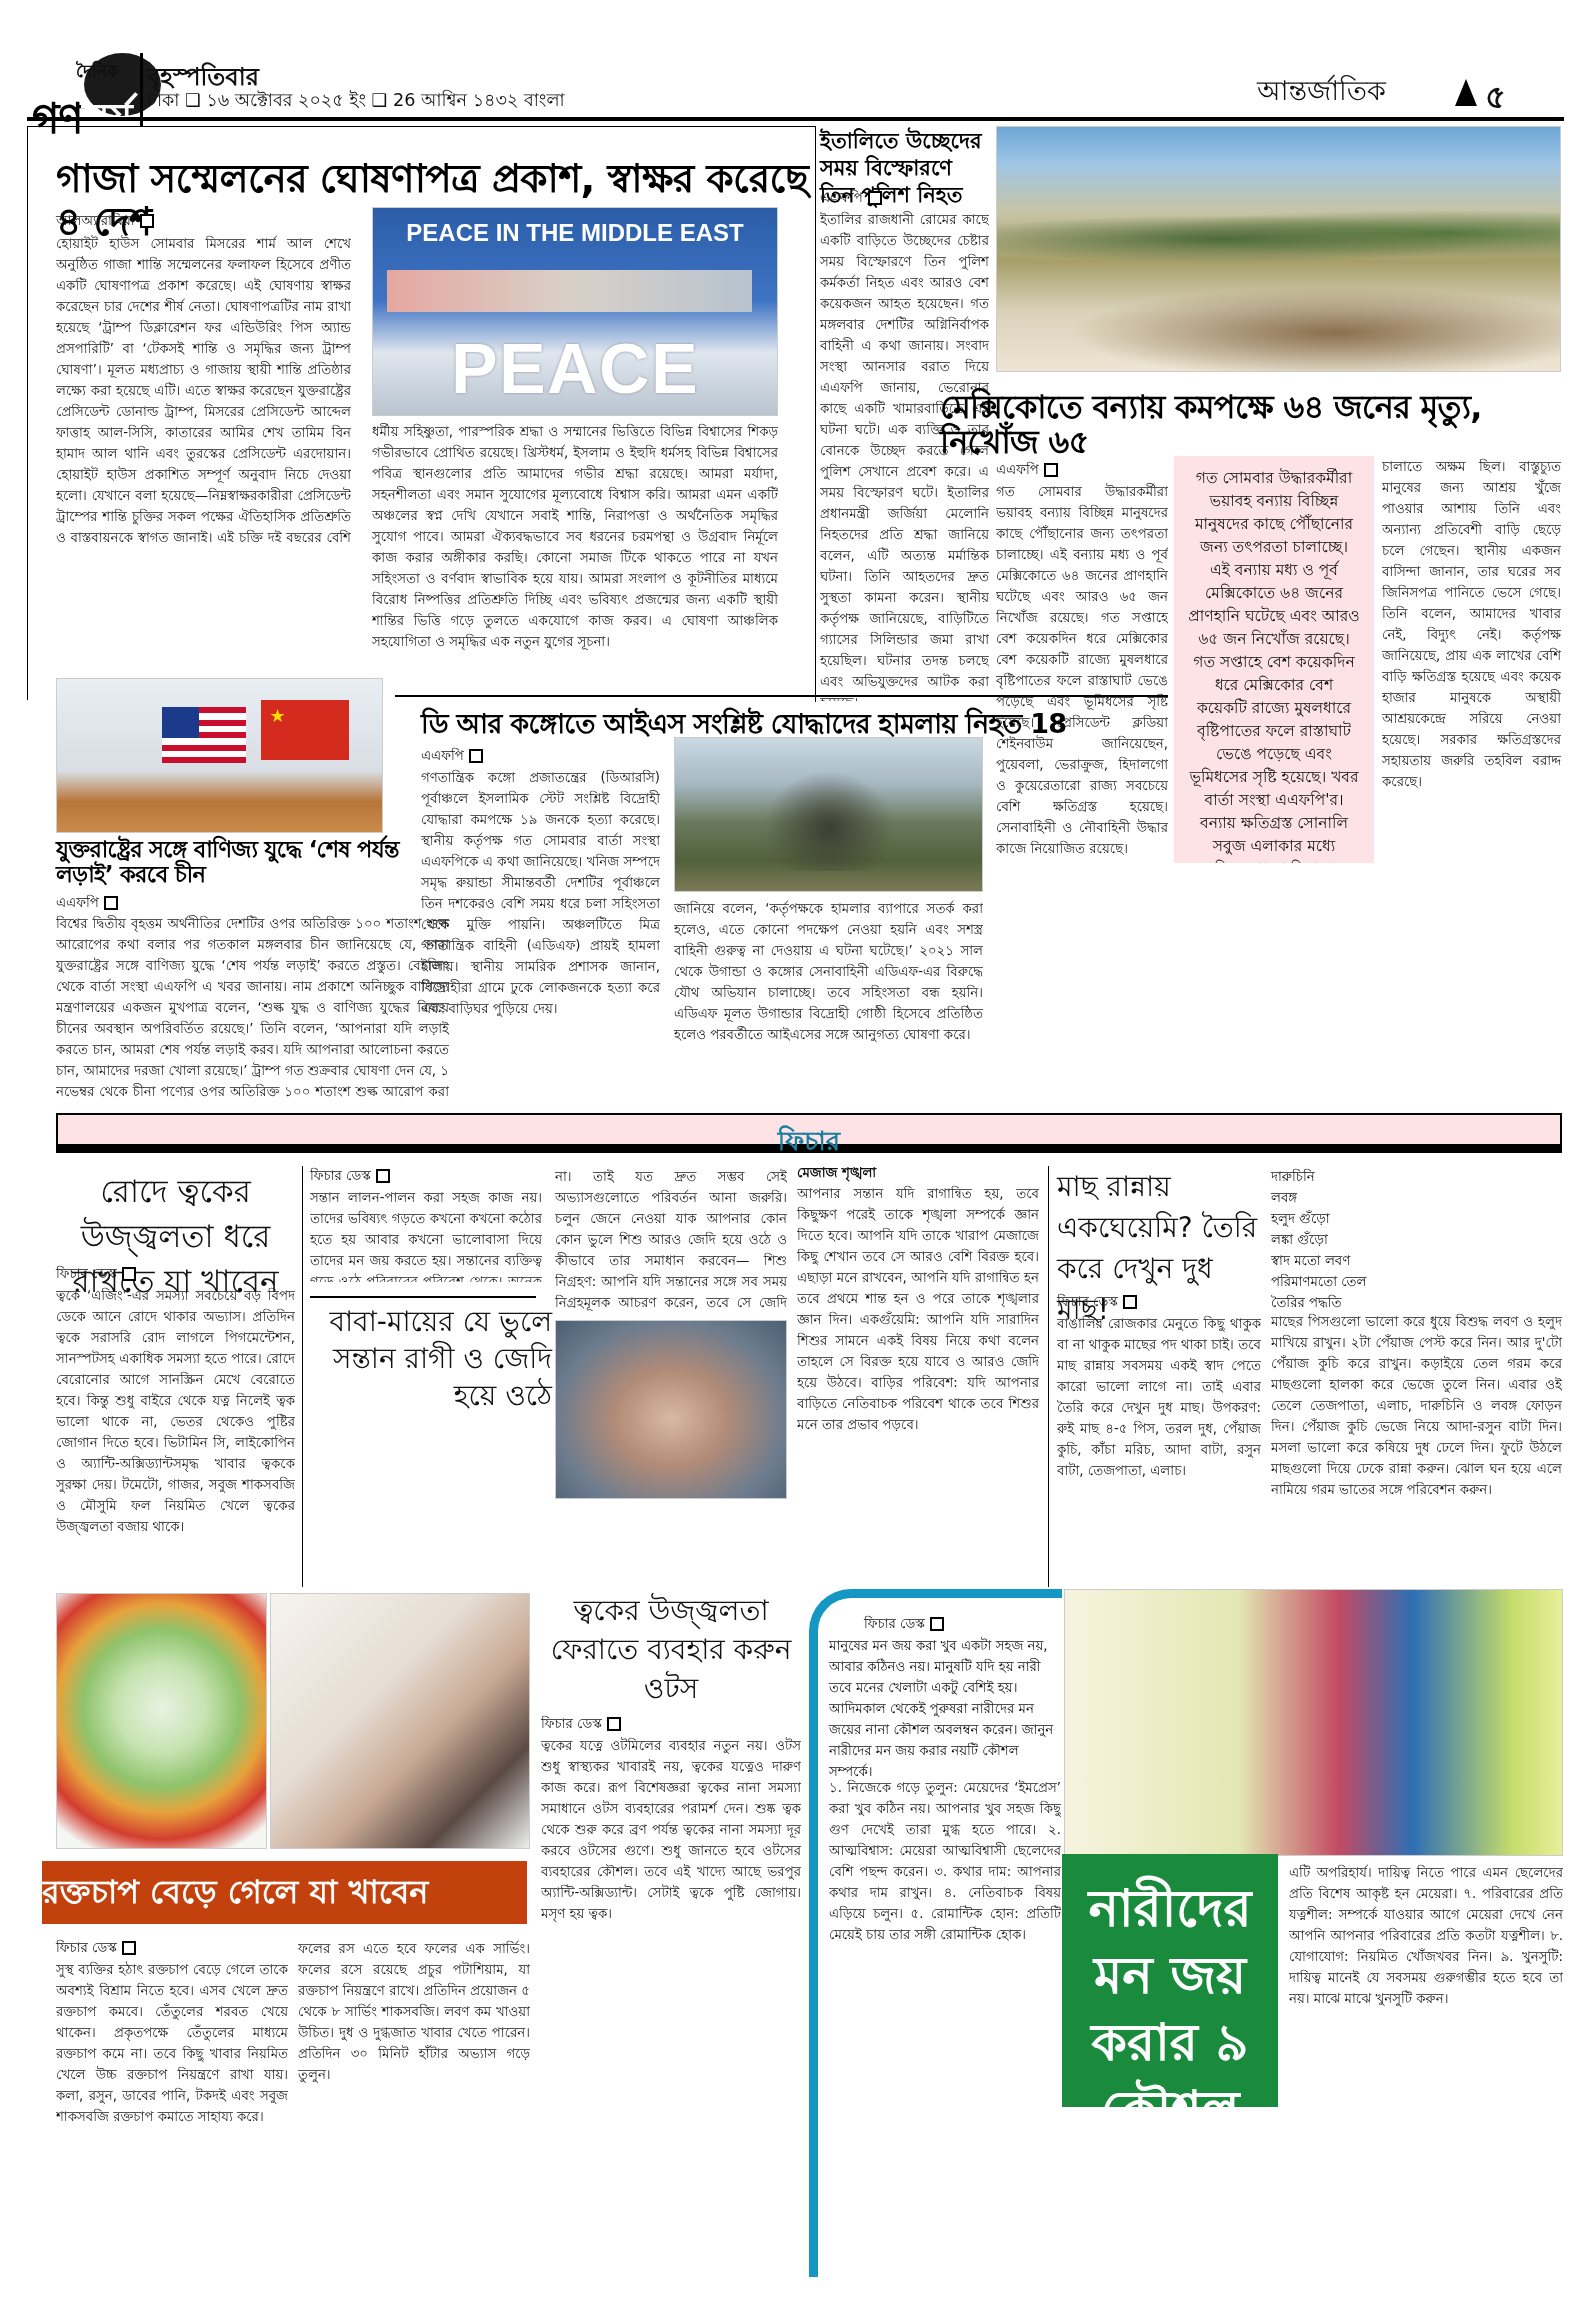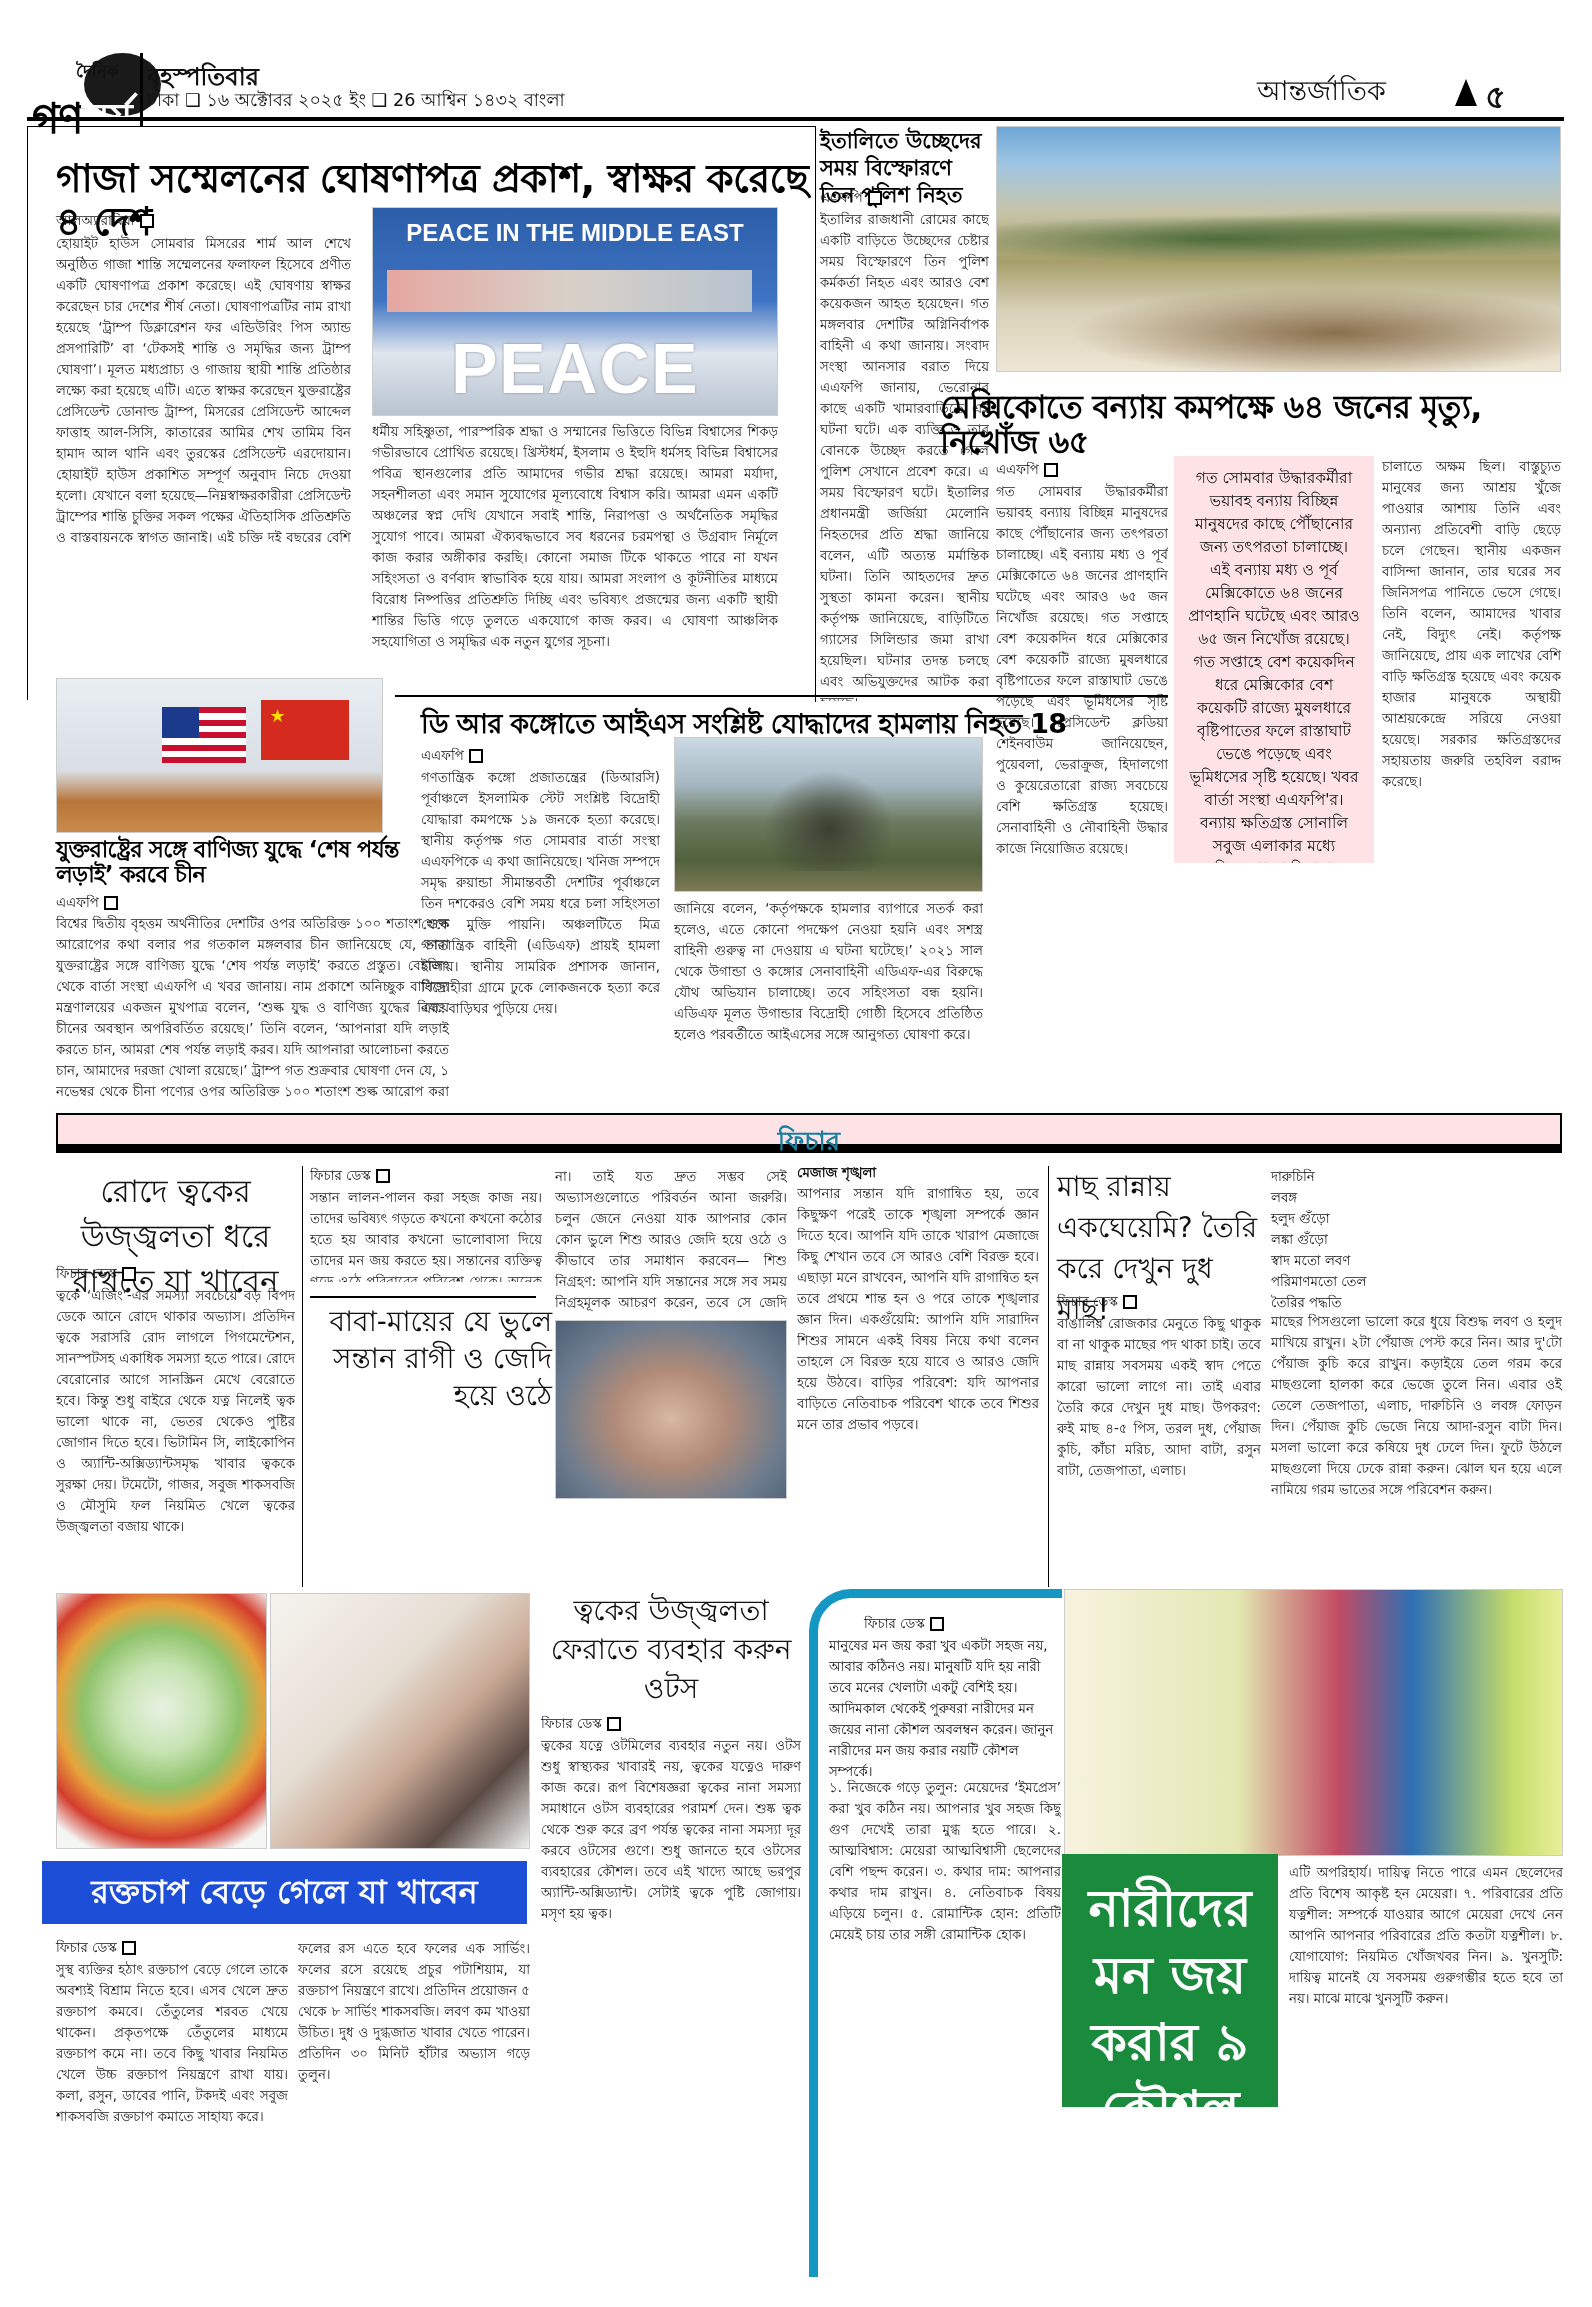--- a/index.html
+++ b/index.html
@@ -17,21 +17,21 @@
 .logo-main span{color:#fff}
 .day{position:absolute;left:147px;top:58px;font-size:24px;font-weight:bold}
 .dateline{position:absolute;left:147px;top:87px;font-size:17.6px}
 .section-name{position:absolute;left:1257px;top:70px;font-size:27px}
 .page-no{position:absolute;left:1457px;top:72px;font-size:32px;font-weight:bold}
 .page-tri{position:absolute;left:1455px;top:79px;width:0;height:0;border-left:11.2px solid transparent;border-right:11.2px solid transparent;border-bottom:27px solid #000}
 
 .quote-box{background:#fde3e6;padding:11.2px 14px;font-size:15.5px;line-height:23px;text-align:center}
 .feature-bar{position:absolute;left:56px;top:1113px;width:1503px;height:40px;background:#fde3e6;border:2.8px solid #000;border-bottom-width:9.8px}
 .feature-bar span{position:absolute;right:14px;top:5.6px;font-size:26px;color:#1b7fa0;font-weight:bold}
-.red-banner{background:#1d4ed8;color:#fff;font-size:32px;font-weight:bold;text-align:center;line-height:62px}
+.red-banner{background:#c2410c;color:#fff;font-size:32px;font-weight:bold;line-height:62px}
 .green-box{background:#1a8a3d;color:#fff;font-size:51px;font-weight:bold;text-align:center;line-height:67px;padding-top:21px}
 .teal-frame{border:9.8px solid #1597c4;border-right:none;border-bottom:none;border-top-left-radius:42px}
 </style>
 </head>
 <body>
 
 <div class="logo-circle"></div>
 <div class="logo-small">দৈনিক</div>
 <div class="logo-main"><span style="color:#000">গণ</span><span>সূর্য</span></div>
 <div class="rule" style="left:140px;top:53px;width:2.8px;height:74px"></div>

